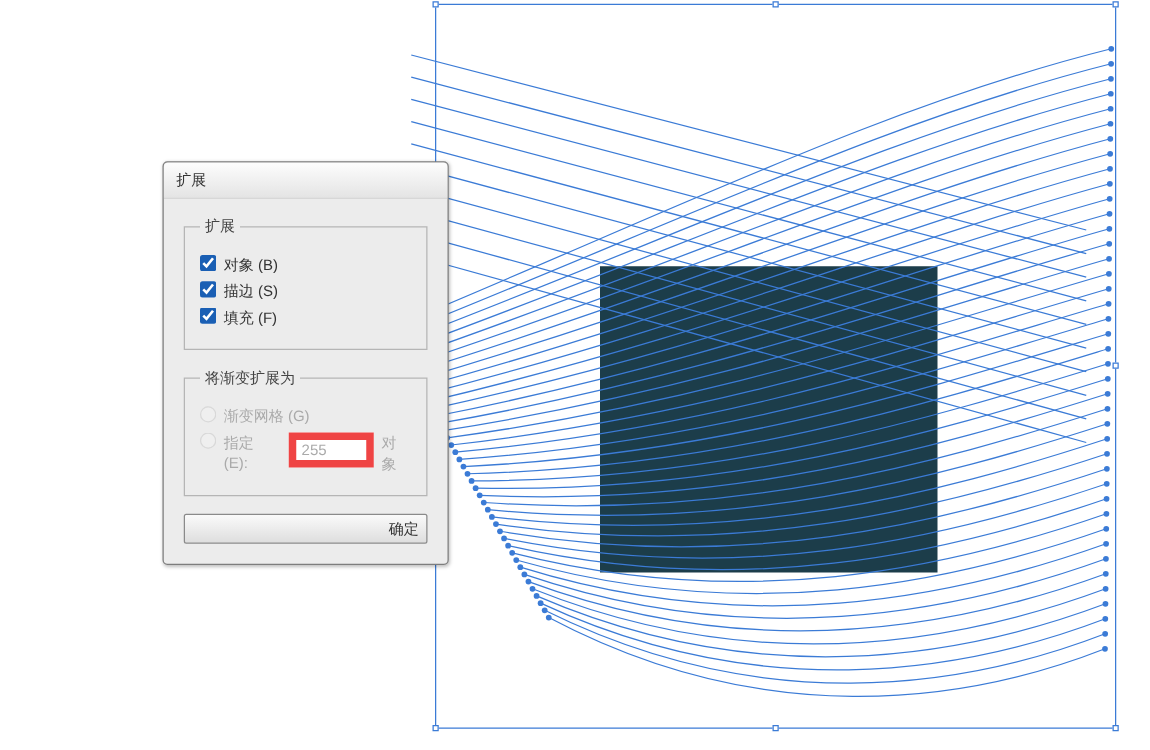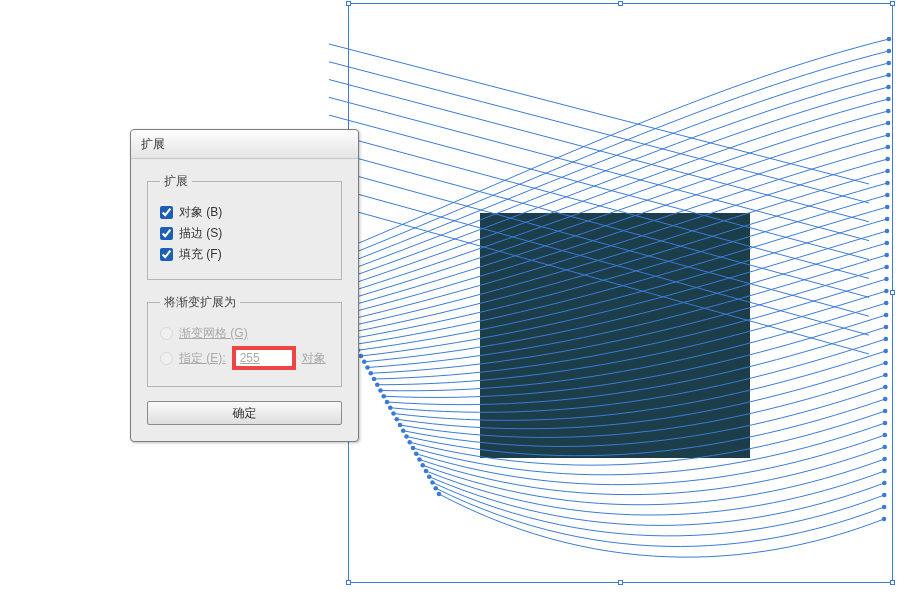--- a/index.html
+++ b/index.html
@@ -107,56 +107,57 @@
     padding: 10px 12px 12px 12px;
     background: #ececec;
   }
   legend {
     padding: 0 4px;
     color: #444;
   }
 
   .row {
     display: flex;
-    align-items: center;
+    align-items: flex-start;
     gap: 6px;
     margin: 4px 0;
     color: #333;
   }
-  .row.disabled { color: #aaa; text-decoration: underline; }
+  .row.disabled { color: #aaa; }
   .row input[type="checkbox"],
   .row input[type="radio"] {
     margin: 0;
     accent-color: #1a5fb4;
   }
   .row input[type="radio"][disabled] { opacity: .6; }
   .numbox {
     width: 48px;
     height: 16px;
-    border: 4px solid #ef4444;
+    border: 6px solid #ef4444;
     background: #fff;
     color: #aaa;
     padding: 0 4px;
     font: inherit;
   }
 
   .btnrow {
     display: flex;
     gap: 10px;
     margin-top: 4px;
   }
   .btn {
     flex: 1;
     height: 24px;
     border: 1px solid #8a8a8a;
     background: linear-gradient(#fafafa, #dedede);
     border-radius: 2px;
     font: inherit;
     color: #333;
     cursor: pointer;
+    text-align: right;
   }
 </style>
 </head>
 <body>
 
 <div class="canvas-area">
   <div class="darkrect"></div>
 
   <svg class="art" id="artsvg">
       <path d="M -40 260 C 200 160 360 80 540 35"></path>

